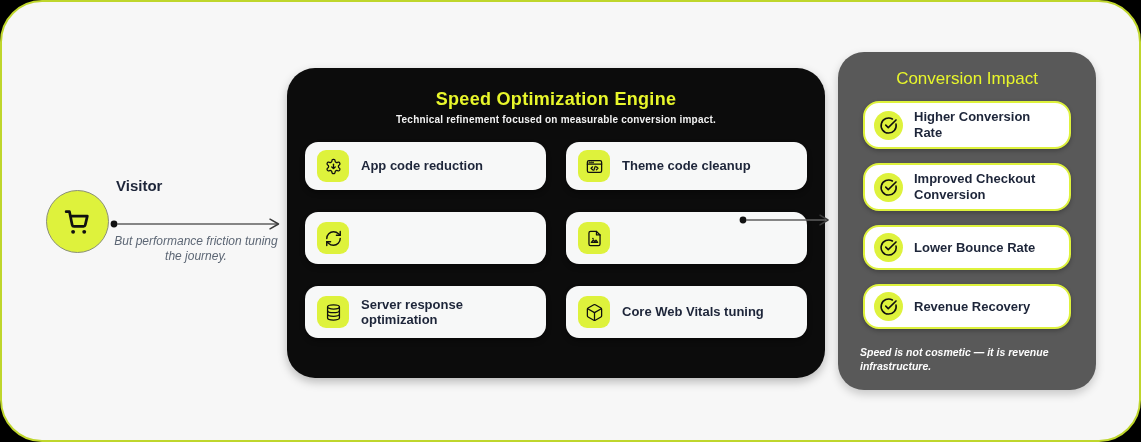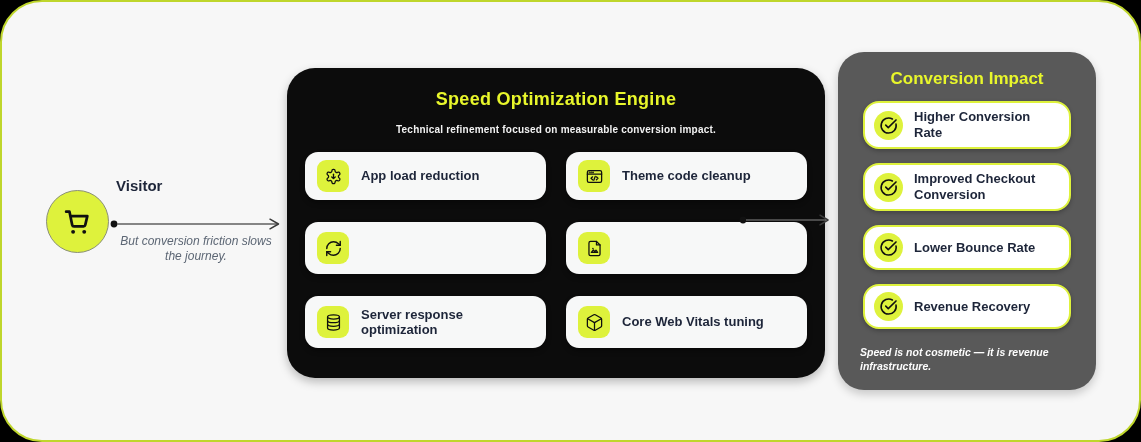--- a/index.html
+++ b/index.html
@@ -20,33 +20,33 @@
   .visitor-sub{position:absolute;left:113px;top:234px;width:166px;text-align:center;
     font-size:12px;font-style:italic;color:var(--text-muted);line-height:15px}
   .arrow1{position:absolute;left:109px;top:217px}
   .arrow2{position:absolute;left:738px;top:213px}
 
   
   .engine{position:absolute;left:287px;top:68px;width:538px;height:310px;background:var(--dark-panel);
     border-radius:28px;box-shadow:0 4px 10px rgba(0,0,0,.25)}
   .engine-title{margin-top:21px;text-align:center;font-size:18px;font-weight:bold;
     color:var(--accent-bright);letter-spacing:.3px}
-  .engine-sub{margin-top:14px;text-align:center;font-size:10px;font-weight:600;color:#f2f2f2;letter-spacing:.2px}
+  .engine-sub{margin-top:4px;text-align:center;font-size:10px;font-weight:600;color:#f2f2f2;letter-spacing:.2px}
   .engine-grid{display:grid;grid-template-columns:1fr 1fr;grid-template-rows:48px 52px 52px;
     column-gap:20px;row-gap:22px;margin-top:17px;padding:0 18px}
   .e-card{background:var(--card-bg);border-radius:13px;display:flex;align-items:center;gap:12px;
     padding:0 12px;box-shadow:0 3px 5px rgba(0,0,0,.35)}
   .e-tile{flex:0 0 auto;width:32px;height:32px;border-radius:9px;background:var(--accent);
     display:flex;align-items:center;justify-content:center}
   .e-label{font-size:13px;font-weight:bold;color:var(--text-dark);line-height:15.5px}
 
   
   .impact{position:absolute;left:838px;top:52px;width:258px;height:338px;background:var(--gray-panel);
     border-radius:26px;box-shadow:0 4px 10px rgba(0,0,0,.2)}
-  .impact-title{margin-top:17px;text-align:center;font-size:17px;font-weight:bold;color:var(--accent-bright)}
+  .impact-title{margin-top:17px;text-align:center;font-size:17px;font-weight:normal;color:var(--accent-bright)}
   .impact-list{display:flex;flex-direction:column;gap:14px;margin-top:12px;padding:0 25px}
   .i-card{background:var(--impact-card-bg);border:2.5px solid var(--accent);border-radius:16px;
     min-height:45px;display:flex;align-items:center;gap:11px;padding:6px 9px;box-shadow:0 2px 4px rgba(0,0,0,.25)}
   .i-badge{flex:0 0 auto;width:29px;height:29px;border-radius:50%;background:var(--accent);
     display:flex;align-items:center;justify-content:center}
   .i-label{font-size:13px;font-weight:bold;color:var(--text-dark);line-height:16px}
   .impact-note{margin-top:16px;padding:0 22px;text-align:left;font-size:10.5px;font-weight:bold;
     font-style:italic;color:#fdfdfd;line-height:14px}
 
   svg{display:block}
@@ -69,36 +69,36 @@
   <div class="visitor-title">
     <div>Visitor</div>
   </div>
   <div class="arrow1">
     <svg width="176" height="14" viewBox="0 0 176 14">
       <circle cx="5" cy="7" r="3.4" fill="#111"></circle>
       <line x1="8" y1="7" x2="168" y2="7" stroke="#5f5f5f" stroke-width="1.6"></line>
       <path d="M161 2.2 169.5 7 161 11.8" fill="none" stroke="#3a3a3a" stroke-width="1.5" stroke-linecap="round" stroke-linejoin="round"></path>
     </svg>
   </div>
-  <div class="visitor-sub">But conversion friction slows the journey.</div>
+  <div class="visitor-sub">But performance friction tuning the journey.</div>
 
   <div class="engine">
     <div class="engine-title">Speed Optimization Engine</div>
     <div class="engine-sub">Technical refinement focused on measurable conversion impact.</div>
     <div class="engine-grid">
 
       <div class="e-card">
         <span class="e-tile">
           <svg width="19" height="19" viewBox="0 0 24 24" fill="none" stroke="#101010" stroke-width="1.6" stroke-linecap="round" stroke-linejoin="round">
             <path d="M12.22 3h-.44a1.8 1.8 0 0 0-1.8 1.8v.16a1.8 1.8 0 0 1-.9 1.56l-.39.22a1.8 1.8 0 0 1-1.8 0l-.14-.07a1.8 1.8 0 0 0-2.46.66l-.2.34a1.8 1.8 0 0 0 .66 2.46l.14.09a1.8 1.8 0 0 1 .9 1.55v.46a1.8 1.8 0 0 1-.9 1.57l-.14.08a1.8 1.8 0 0 0-.66 2.46l.2.34a1.8 1.8 0 0 0 2.46.66l.14-.07a1.8 1.8 0 0 1 1.8 0l.39.22a1.8 1.8 0 0 1 .9 1.56v.16a1.8 1.8 0 0 0 1.8 1.8h.44a1.8 1.8 0 0 0 1.8-1.8v-.16a1.8 1.8 0 0 1 .9-1.56l.39-.22a1.8 1.8 0 0 1 1.8 0l.14.07a1.8 1.8 0 0 0 2.46-.66l.2-.35a1.8 1.8 0 0 0-.66-2.45l-.14-.08a1.8 1.8 0 0 1-.9-1.57v-.45a1.8 1.8 0 0 1 .9-1.56l.14-.09a1.8 1.8 0 0 0 .66-2.46l-.2-.34a1.8 1.8 0 0 0-2.46-.66l-.14.07a1.8 1.8 0 0 1-1.8 0l-.39-.22a1.8 1.8 0 0 1-.9-1.56V4.8A1.8 1.8 0 0 0 12.22 3z"></path>
             <path d="M12 9v5.4"></path>
               <path d="m9.8 12.6 2.2 2 2.2-2"></path>
           </svg>
         </span>
-        <span class="e-label">App load reduction</span>
+        <span class="e-label">App code reduction</span>
       </div>
 
       <div class="e-card">
         <span class="e-tile">
           <svg width="19" height="19" viewBox="0 0 24 24" fill="none" stroke="#101010" stroke-width="1.6" stroke-linecap="round" stroke-linejoin="round">
             <rect x="3" y="4.5" width="18" height="15" rx="2"></rect>
             <line x1="3" y1="9" x2="21" y2="9"></line>
             <circle cx="5.8" cy="6.8" r="0.4" fill="#101010"></circle>
               <circle cx="8" cy="6.8" r="0.4" fill="#101010"></circle>
               <circle cx="10.2" cy="6.8" r="0.4" fill="#101010"></circle>

